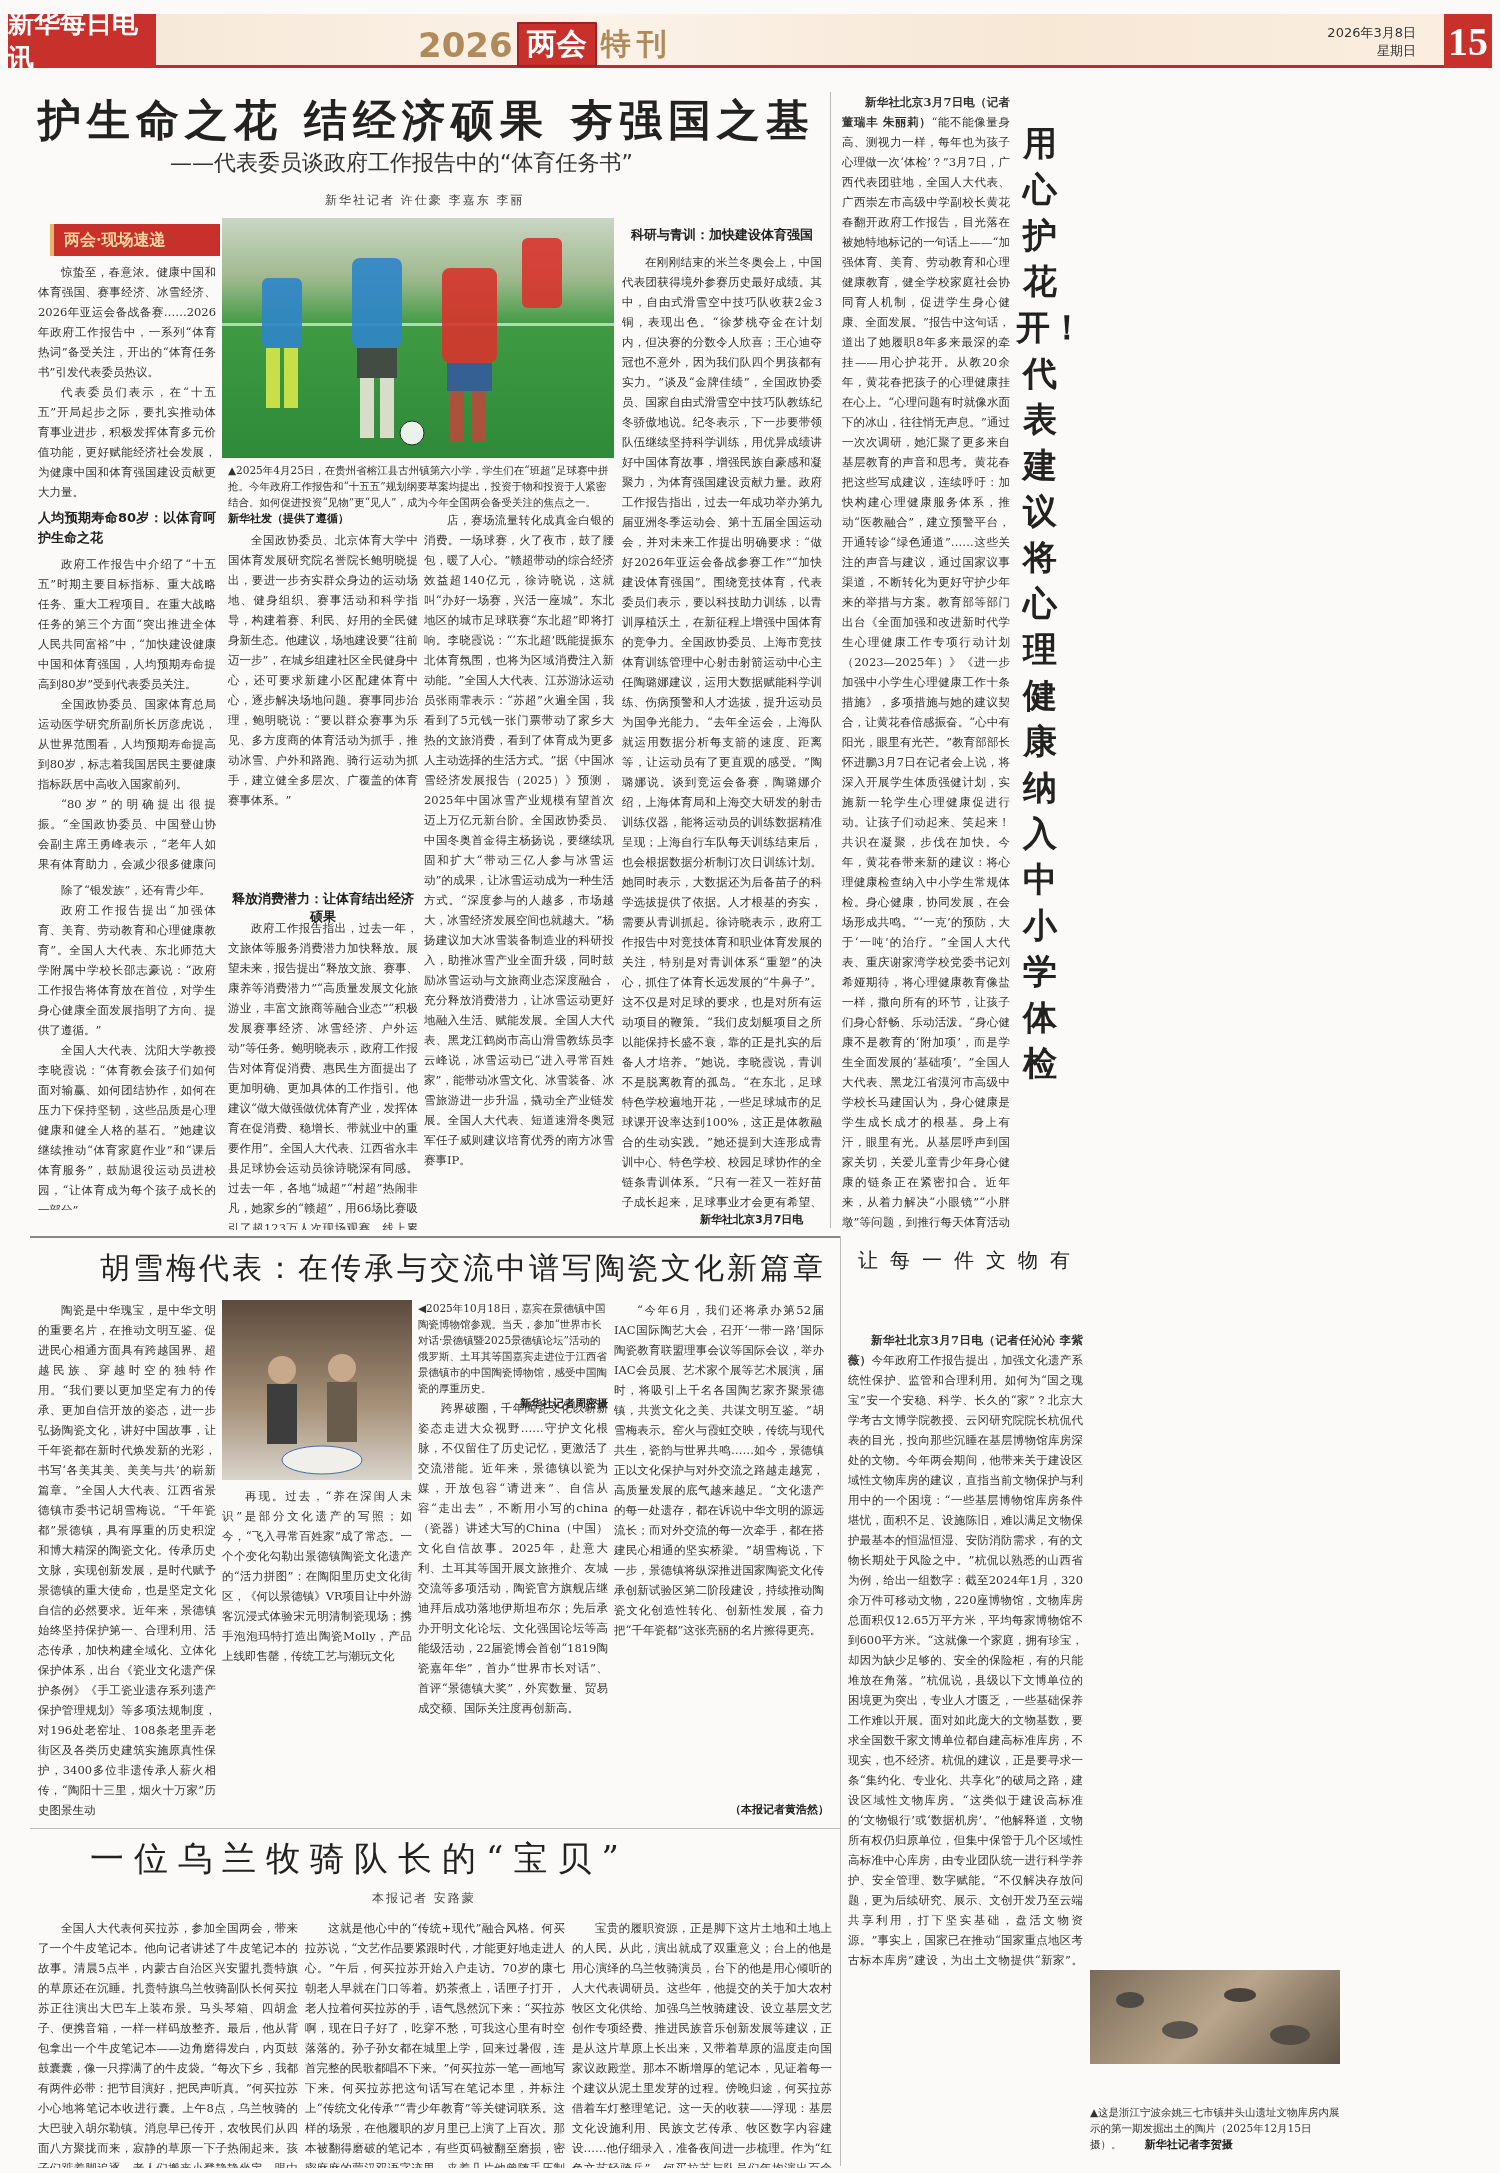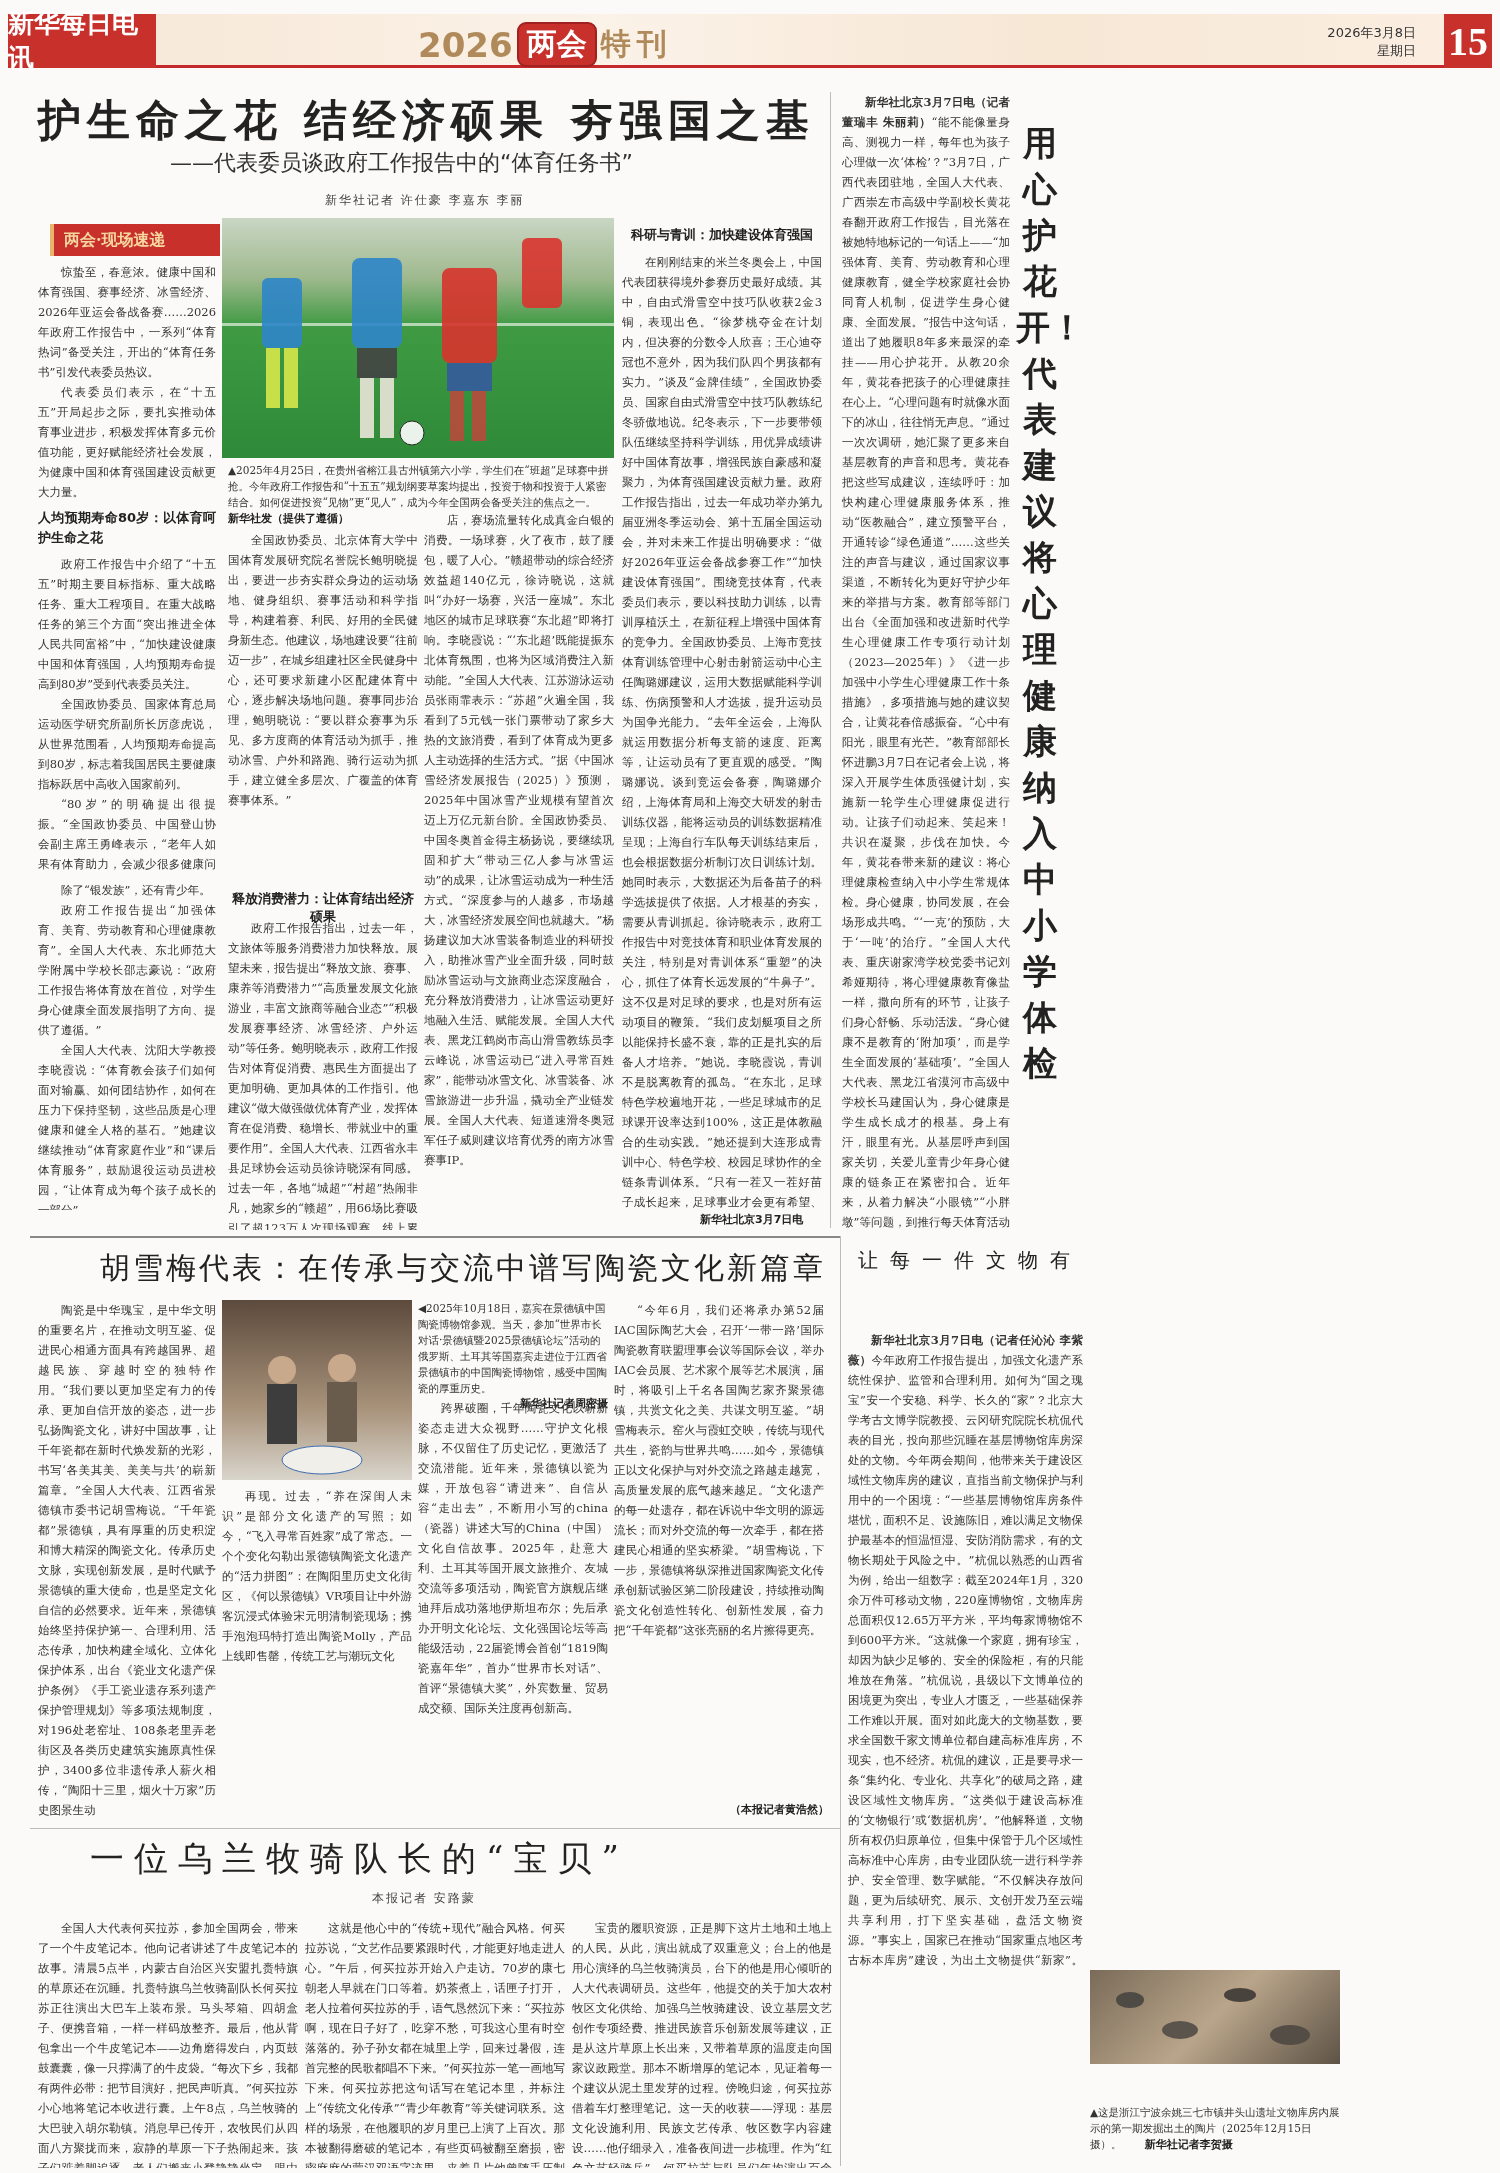--- a/index.html
+++ b/index.html
@@ -1,21 +1,21 @@
 <!DOCTYPE html>
 <html><head>
 <meta charset="utf-8">
 <style>
 *{box-sizing:border-box;margin:0;padding:0}
 body{width:1500px;height:2173px;background:#fbfaf8;font-family:"DejaVu Serif","Liberation Serif",serif;color:#2a2a2a;position:relative;overflow:hidden}
 .masthead{position:absolute;left:8px;top:14px;width:1484px;height:54px;background:linear-gradient(90deg,#f6e6d4 0%,#fbf2e8 40%,#f7e7d5 70%,#fbefe2 100%);border-bottom:3px solid #c5282a}
 .logo{position:absolute;left:0;top:0;width:148px;height:54px;background:#c8302c;color:#fff;font-size:26px;font-weight:bold;display:flex;align-items:center;justify-content:center;font-family:"DejaVu Serif",serif}
 .special{position:absolute;left:410px;top:8px;display:flex;align-items:center;gap:4px}
 .special .yr{font-family:"DejaVu Sans",sans-serif;font-size:34px;font-weight:bold;color:#b08a5a}
-.special .lh{background:#c8302c;color:#fff;font-size:30px;font-weight:bold;padding:0 8px;border:2px solid #a12020;border-radius:9px}
+.special .lh{background:#c8302c;color:#fff;font-size:30px;font-weight:bold;padding:0 8px;border:2px solid #a12020;border-radius:1px}
 .special .tk{font-family:"DejaVu Sans",sans-serif;font-size:30px;font-weight:bold;color:#b08a5a;letter-spacing:6px}
 .dateblk{position:absolute;right:76px;top:10px;text-align:right;font-family:"DejaVu Sans",sans-serif;font-size:13px;color:#333;line-height:18px}
 .pagenum{position:absolute;right:0;top:0;width:48px;height:54px;background:#c8302c;color:#fff;font-size:40px;font-weight:bold;display:flex;align-items:center;justify-content:center;font-family:"Liberation Serif",serif}
 .col{position:absolute;font-size:11.5px;line-height:20px;color:#333;text-align:justify;overflow:hidden}
 .col p{text-indent:2em}
 .h1{position:absolute;left:38px;top:92px;font-size:43px;font-weight:bold;letter-spacing:6px;color:#222}
 .sub{position:absolute;left:170px;top:148px;font-size:22px;color:#333;font-family:"DejaVu Sans",sans-serif}
 .byline{position:absolute;left:325px;top:192px;font-size:12px;color:#444;letter-spacing:2px}
 .tag{position:absolute;left:50px;top:224px;width:170px;height:32px;background:#c8302c;color:#f5d7a0;font-size:16px;font-weight:bold;display:flex;align-items:center;padding-left:10px;border-left:4px solid #e6b66d}
 .subhead{font-family:"DejaVu Sans",sans-serif;font-weight:bold;font-size:13px;color:#222}

